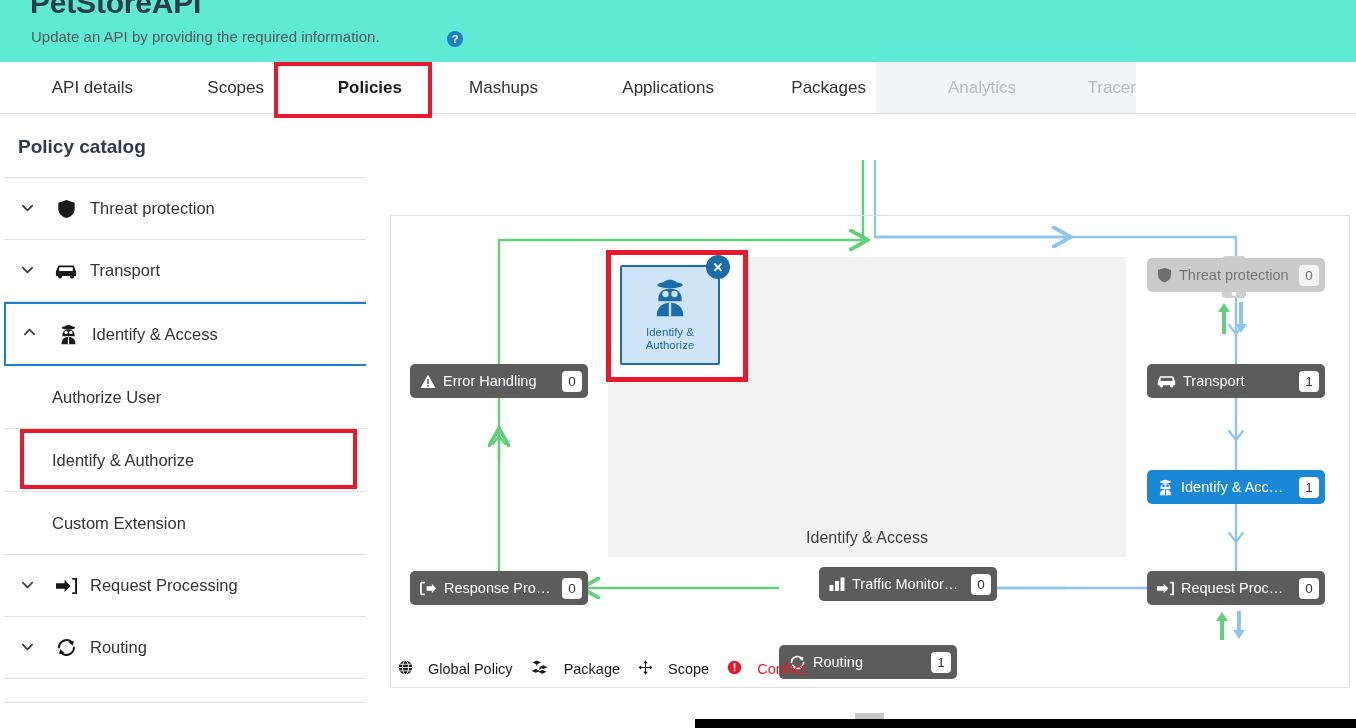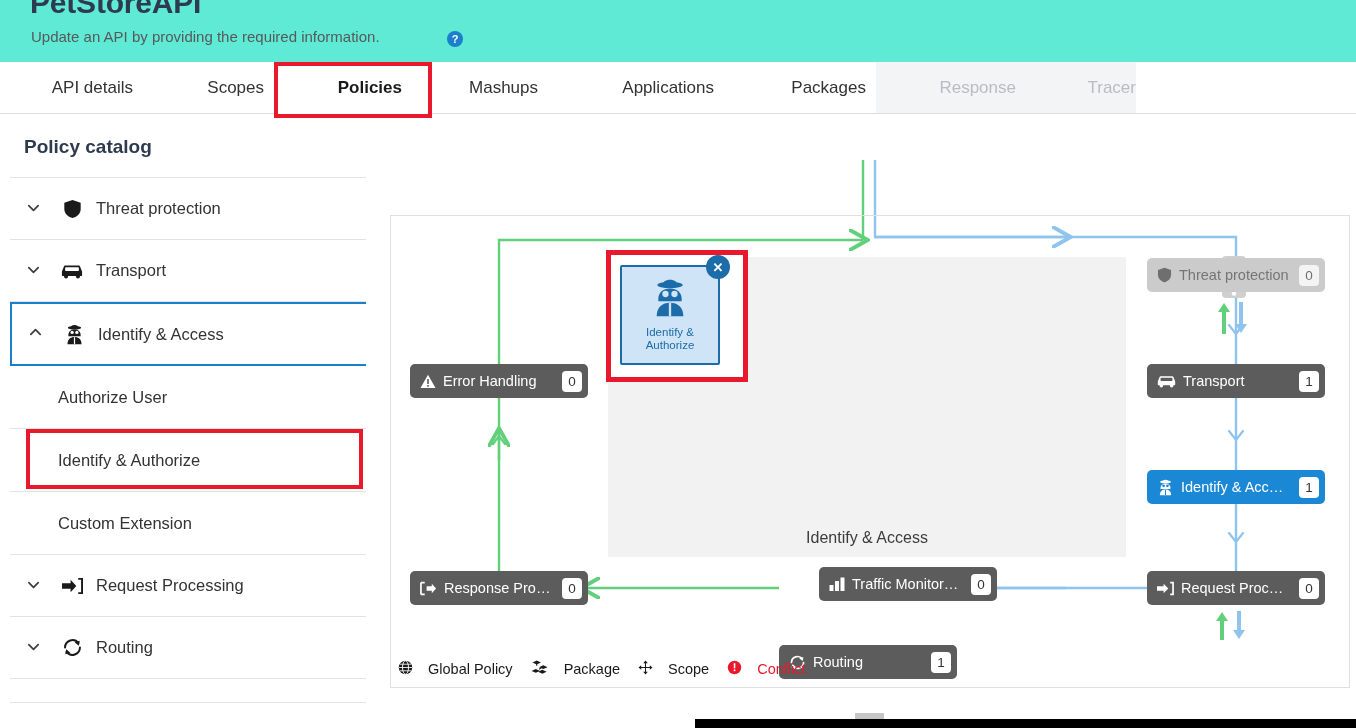--- a/index.html
+++ b/index.html
@@ -48,21 +48,21 @@
   .tab-highlight {
     position:absolute; left:274px; top:62px; width:158px; height:56px;
     border:4px solid #e8192c; background:transparent; z-index:5; pointer-events:none;
   }
   .tab-highlight-mask {
     position:absolute; left:278px; top:110px; width:150px; height:8px; background:#fff; z-index:4;
   }
 
   
   .sidebar {
-    position:absolute; left:10px; top:115px; width:368px; height:613px;
+    position:absolute; left:4px; top:115px; width:368px; height:613px;
     background:#fff; border-right:1px solid #dcdcdc; overflow:hidden;
   }
   .sidebar-title {
     height:63px; line-height:63px; padding-left:14px;
     font-size:19px; font-weight:bold; color:#2e3b4e;
     border-bottom:1px solid #e2e2e2;
   }
   .cat-row {
     position:relative; height:62px; display:flex; align-items:center;
     border-bottom:1px solid #e2e2e2; cursor:pointer; background:#fff;
@@ -162,21 +162,21 @@
     <div class="help-icon">?</div>
   </div>
 
   <div class="tabbar">
     <div class="tab" style="left:8px;   width:125px;">API details</div>
     <div class="tab" style="left:160px; width:104px;">Scopes</div>
     <div class="tab active" style="left:284px; width:118px;">Policies</div>
     <div class="tab" style="left:424px; width:114px;">Mashups</div>
     <div class="tab" style="left:562px; width:152px;">Applications</div>
     <div class="tab" style="left:734px; width:132px;">Packages</div>
-    <div class="tab disabled" style="left:876px; width:140px;">Response</div>
+    <div class="tab disabled" style="left:876px; width:140px;">Analytics</div>
     <div class="tab disabled" style="left:1016px;width:120px;">Tracer</div>
   </div>
   <div class="tab-highlight-mask"></div>
   <div class="tab-highlight"></div>
 
   <div class="sidebar">
     <div class="sidebar-title">Policy catalog</div>
 
     <div class="cat-row">
       <span class="chev">

